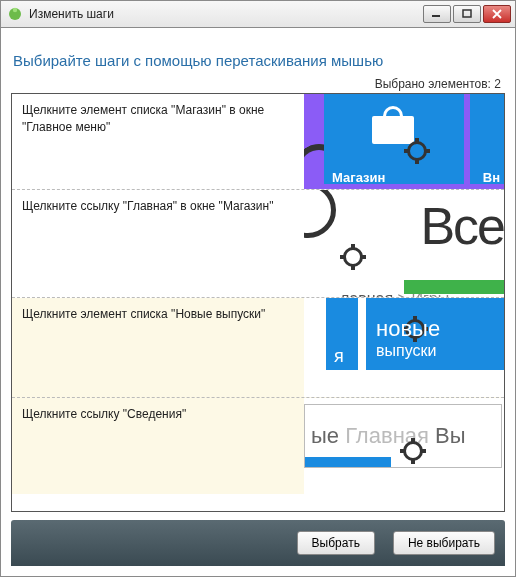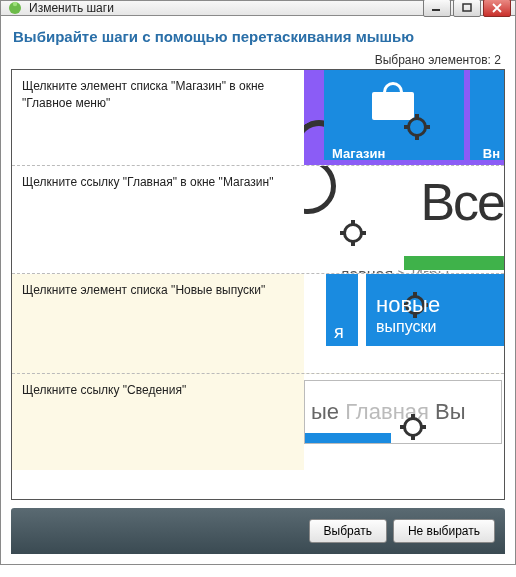--- a/index.html
+++ b/index.html
@@ -1,32 +1,32 @@
 <!DOCTYPE html>
 <html><head>
 <meta charset="utf-8">
 <style>
 * { box-sizing: border-box; margin: 0; padding: 0; }
 body { font-family: "Segoe UI", Tahoma, sans-serif; background: #fff; width: 516px; height: 577px; overflow: hidden; }
-.titlebar { height: 16px; background: linear-gradient(#f7f7f7,#e6e6e6); border: 1px solid #8a8a8a; display: flex; align-items: center; padding: 0 4px 0 6px; }
+.titlebar { height: 28px; background: linear-gradient(#f7f7f7,#e6e6e6); border: 1px solid #8a8a8a; display: flex; align-items: center; padding: 0 4px 0 6px; }
 .titlebar .icon { width: 16px; height: 16px; margin-right: 6px; }
 .titlebar .title { font-size: 12px; color: #222; flex: 1; }
 .winbtns { display: flex; gap: 2px; }
 .winbtn { width: 28px; height: 18px; border: 1px solid #7a7a7a; border-radius: 2px; display: flex; align-items: center; justify-content: center; font-size: 10px; background: linear-gradient(#fafafa,#d8d8d8); cursor: pointer; }
 .winbtn.close { background: linear-gradient(#e98882,#c9302c); color: #fff; border-color: #8b2a26; }
 .content { border: 1px solid #8a8a8a; border-top: none; height: 549px; padding: 8px 10px 10px; display: flex; flex-direction: column; }
-.instruction { color: #2a6fa8; font-size: 15px; margin: 4px 0 8px 2px; font-weight: bold; }
+.instruction { color: #2a6fa8; font-size: 15px; margin: 16px 0 8px 2px; }
 .counter { text-align: right; font-size: 12px; color: #333; margin-bottom: 2px; padding-right: 4px; }
 .list { border: 1px solid #555; flex: 1; overflow: hidden; }
 .row { display: flex; border-bottom: 1px dashed #bbb; min-height: 90px; }
 .row:last-child { border-bottom: none; }
 .row.sel { background: #fdf9e6; }
 .rtext { flex: 1; padding: 8px 10px; font-size: 12px; color: #222; line-height: 1.45; }
 .rthumb { width: 200px; position: relative; overflow: hidden; background: #fff; }
-.footer { height: 46px; margin-top: 8px; background: linear-gradient(#5a6a72,#3a4a52); border-radius: 3px 3px 0 0; display: flex; align-items: center; justify-content: flex-end; padding: 0 10px; gap: 6px; }
+.footer { height: 46px; margin-top: 8px; background: linear-gradient(#5a6a72,#3a4a52); border-radius: 3px 3px 0 0; display: flex; align-items: center; justify-content: flex-end; padding: 0 10px; gap: 18px; }
 .btn { background: linear-gradient(#fdfdfd,#e3e3e3); border: 1px solid #888; border-radius: 3px; font-size: 12px; padding: 4px 14px; cursor: pointer; }
 
 .t1 { background: #8b5cf6; }
 .t1 .tile { position: absolute; top: 0; left: 20px; width: 140px; height: 90px; background: #1a8be0; }
 .t1 .tile2 { position: absolute; top: 0; right: 0; width: 34px; height: 90px; background: #1a8be0; }
 .t1 .bag { position: absolute; left: 68px; top: 12px; width: 42px; height: 38px; }
 .t1 .bag .body { position: absolute; bottom: 0; width: 42px; height: 28px; background: #fff; border-radius: 2px; }
 .t1 .bag .handle { position: absolute; top: 0; left: 11px; width: 20px; height: 14px; border: 3px solid #fff; border-bottom: none; border-radius: 10px 10px 0 0; }
 .t1 .mag { position: absolute; left: 100px; top: 44px; }
 .t1 .cap { position: absolute; left: 28px; bottom: 4px; color: #fff; font-size: 13px; font-weight: 600; }

